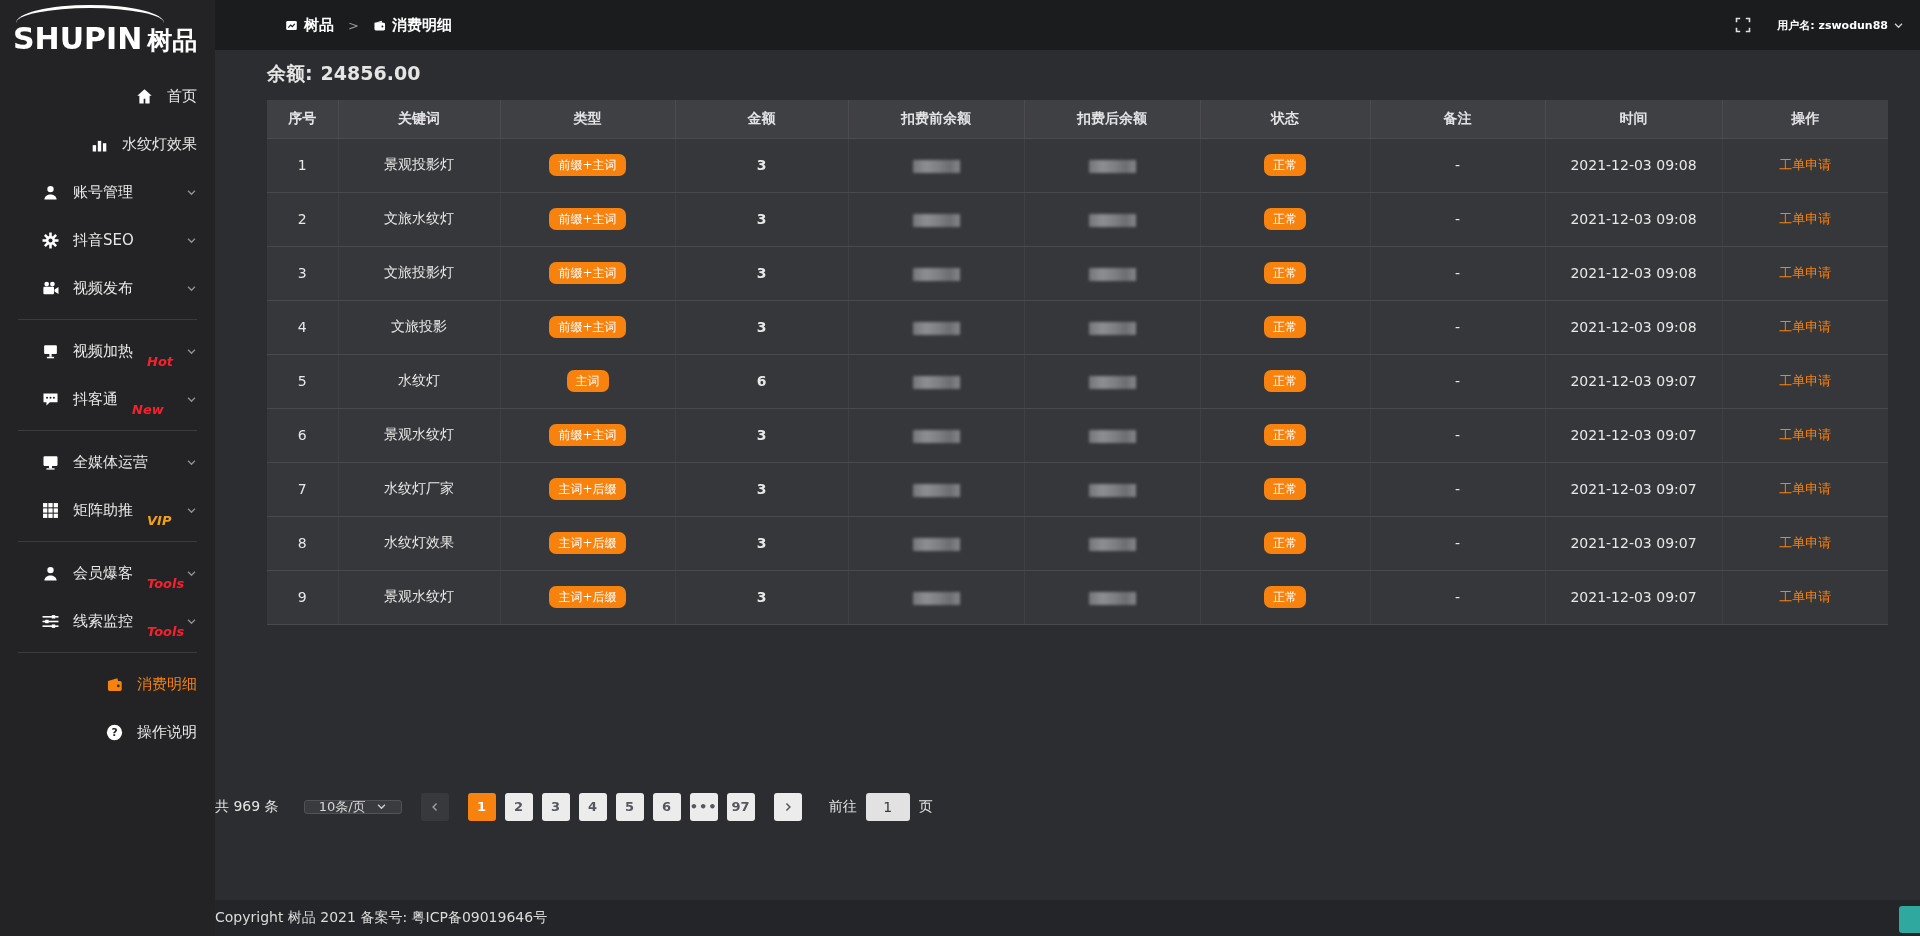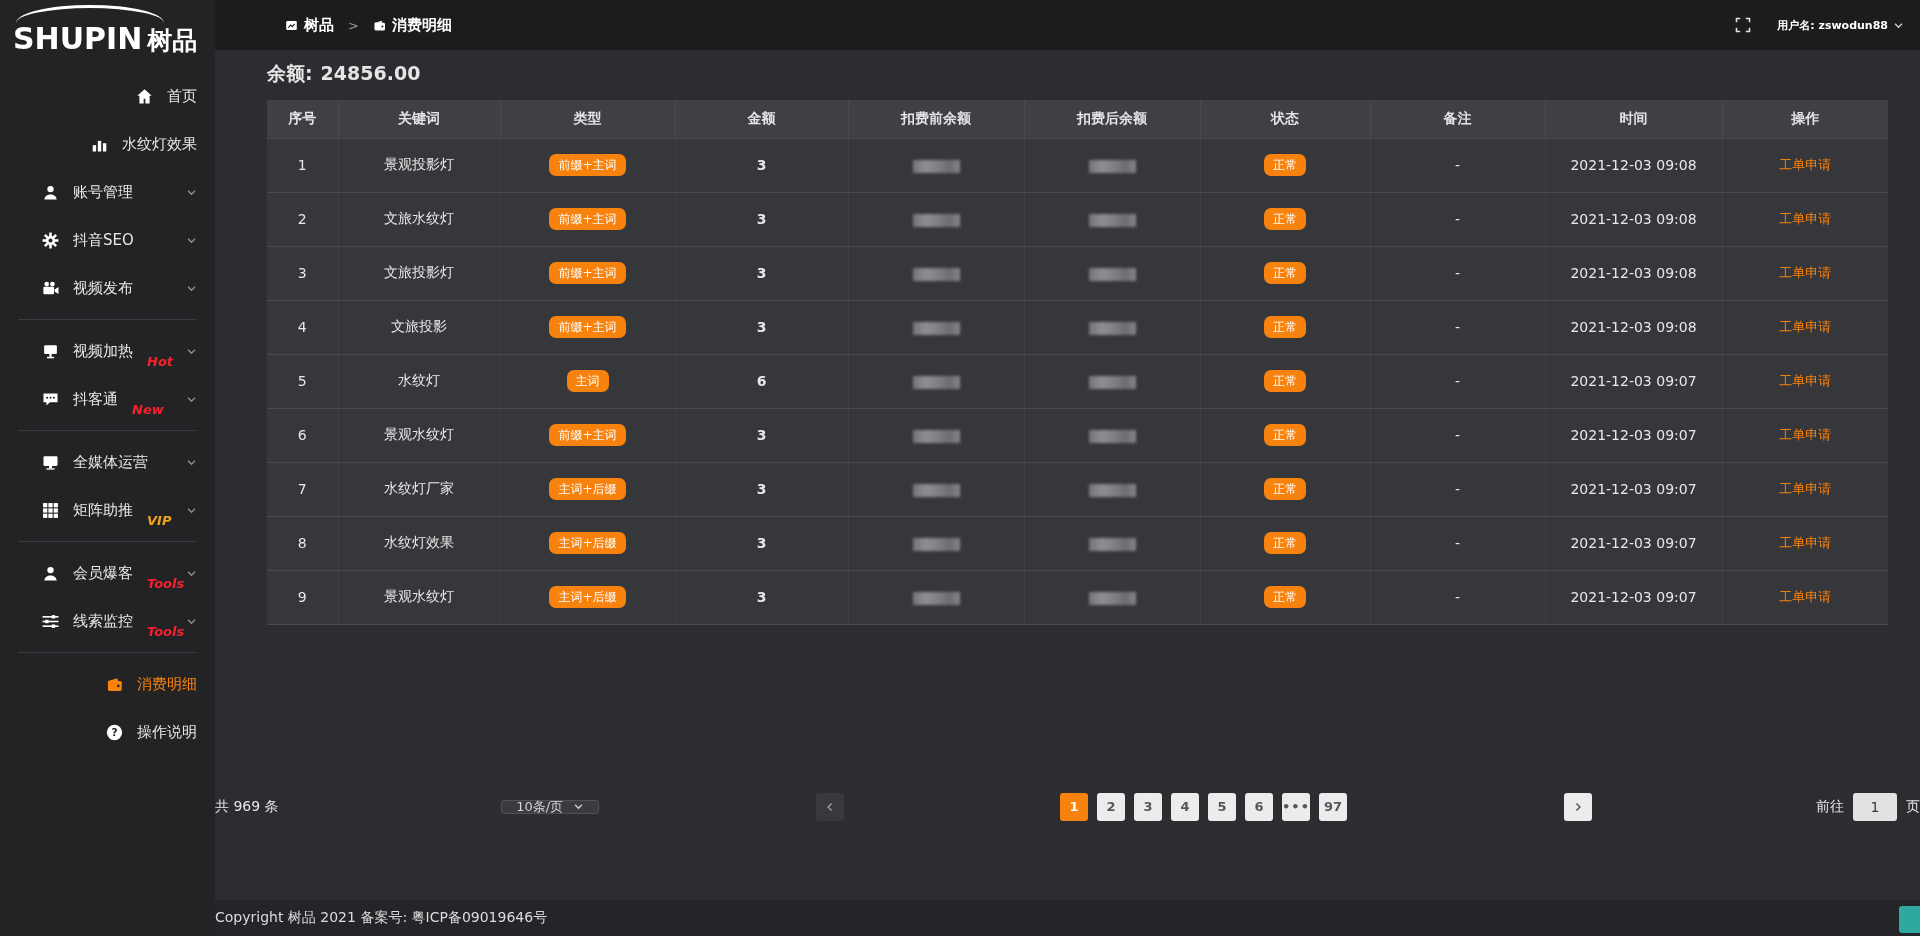--- a/index.html
+++ b/index.html
@@ -62,21 +62,21 @@
   tbody tr:first-child td { border-top:1px solid #4a4a4e; }
   .type-badge, .status-badge { display:inline-block; background:#f7820d; color:#fff; font-size:12px;
     border-radius:7px; padding:5px 9px; line-height:1; }
   .masked { display:inline-block; width:47px; height:13px; border-radius:1px; vertical-align:middle;
     background:linear-gradient(90deg,#7c7d81 0%,#97989c 28%,#88898d 52%,#737478 78%,#8e8f93 100%);
     filter:blur(1.6px); opacity:.9; }
   .action-link { color:#f7820d; font-size:13px; cursor:pointer; }
   .c-amount { font-weight:600; }
 
   
-  .pagination { margin-top:168px; display:flex; align-items:center; justify-content:space-between; gap:8px; }
+  .pagination { margin-top:168px; display:flex; align-items:center; justify-content:flex-start; gap:19px; }
   .pg-total { color:#e6e6e6; font-size:14px; margin-right:6px; }
   .pg-size { display:flex; align-items:center; justify-content:center; gap:10px; width:98px; height:14px;
     background:#3a3b3f; border:1px solid #525256; border-radius:3px; color:#d6d6d6; font-size:13px; cursor:pointer; }
   .pg-size .u-chevron { margin-left:0; }
   .nav-btn, .page-btn { height:28px; min-width:28px; border:none; border-radius:3px; font-size:13px;
     display:inline-flex; align-items:center; justify-content:center; cursor:pointer;
     font-family:"DejaVu Sans","Liberation Sans",sans-serif; }
   .nav-btn { background:#38393d; color:#9b9b9e; padding:0 8px; }
   .nav-btn.light { background:#ececec; color:#55575c; }
   .nav-btn svg { width:10px; height:10px; }

